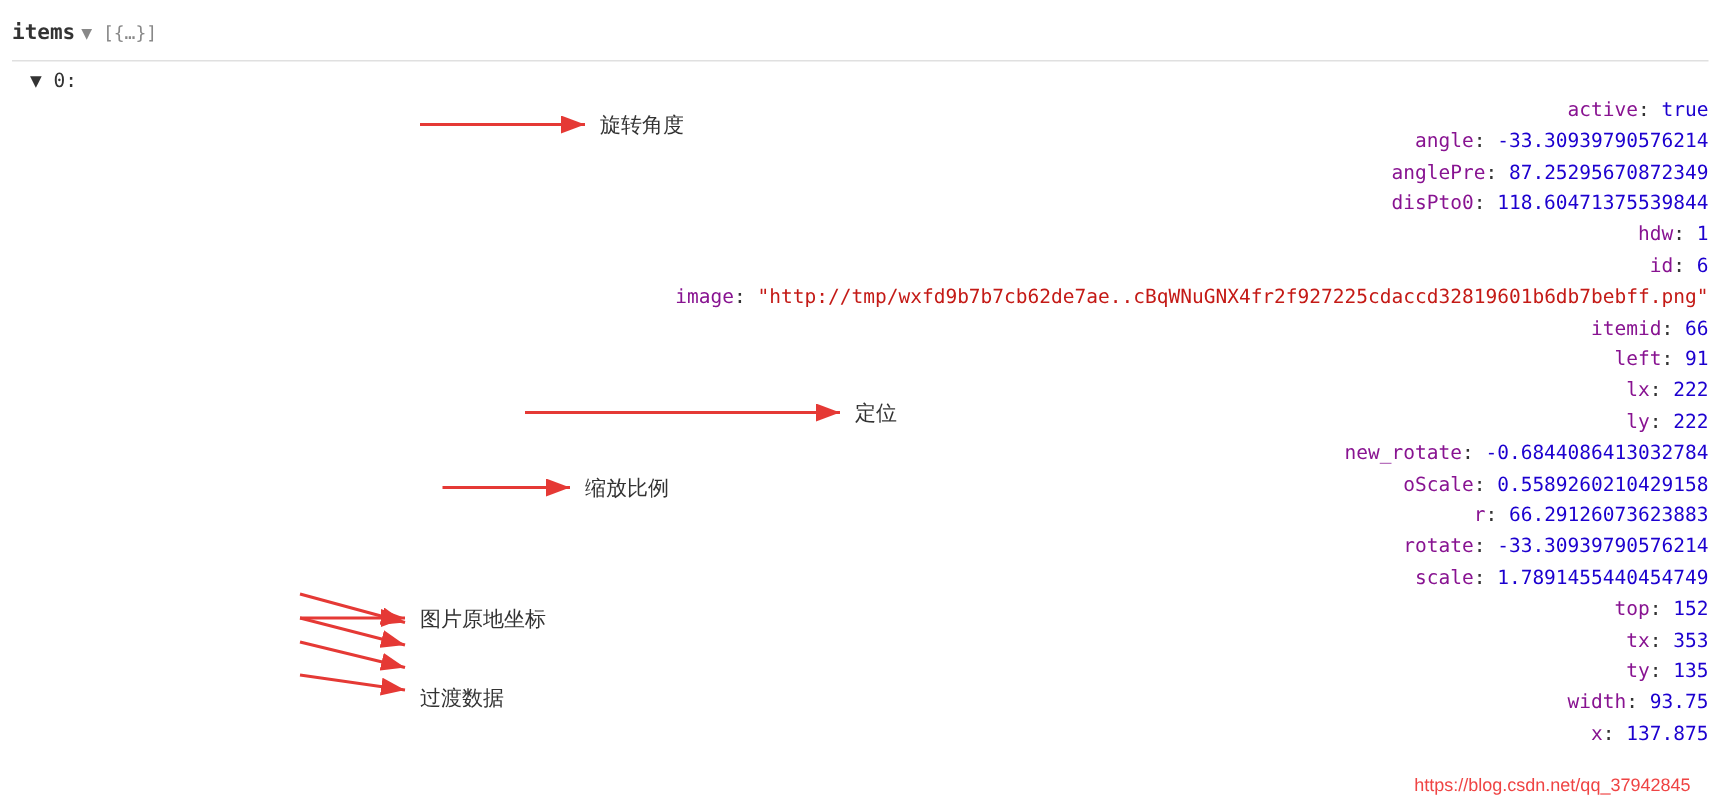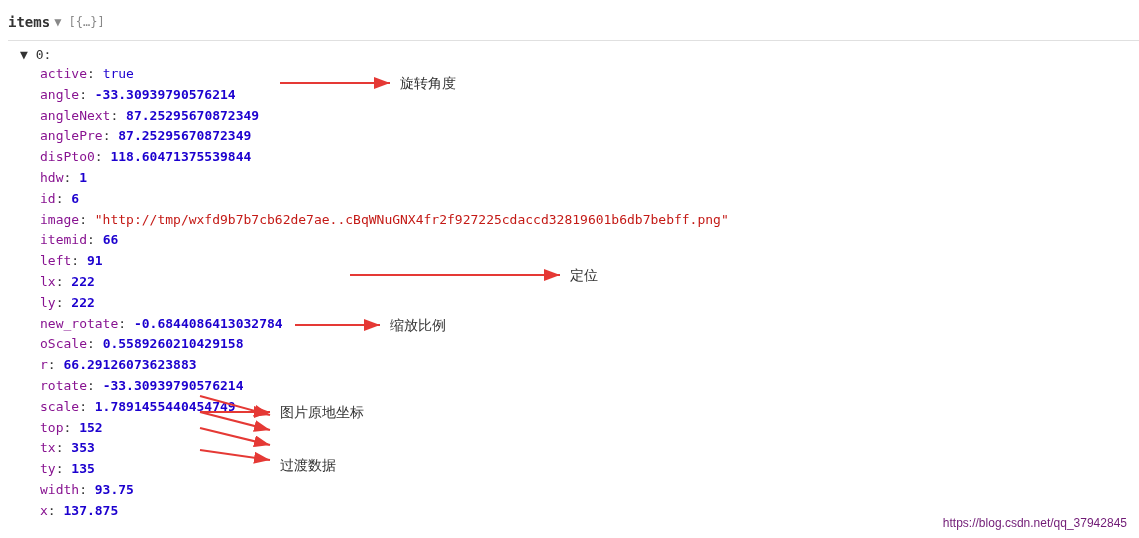--- a/index.html
+++ b/index.html
@@ -54,33 +54,33 @@
       margin-bottom: 2px;
     }
 
     .item-content {
       padding-left: 20px;
     }
 
     .prop-line {
       line-height: 1.6;
       white-space: nowrap;
+      text-align: right;
     }
 
     .prop-key {
       color: #881391;
     }
 
     .prop-value-bool {
       color: #1c00cf;
     }
 
     .prop-value-num {
       color: #1c00cf;
-      font-weight: bold;
     }
 
     .prop-value-str {
       color: #c41a16;
     }
 
     .prop-colon {
       color: #333;
     }
 
@@ -91,21 +91,21 @@
       left: 0;
       width: 1139px;
       height: 538px;
       pointer-events: none;
     }
 
     .watermark {
       position: absolute;
       bottom: 8px;
       right: 12px;
-      color: #701a75;
+      color: #ef4444;
       font-size: 12px;
       font-family: Arial, sans-serif;
     }
   </style>
 </head>
 <body>
 
 <div class="console-area">
 
   <div class="header-line">
@@ -114,21 +114,20 @@
   </div>
 
   <div class="content-area">
     <div class="zero-line">
       <span>▼ 0:</span>
     </div>
     <div class="item-content" id="prop-list">
 
     <div class="prop-line"><span class="prop-key">active</span><span class="prop-colon">: </span><span class="prop-value-bool">true</span></div>
         <div class="prop-line"><span class="prop-key">angle</span><span class="prop-colon">: </span><span class="prop-value-num">-33.30939790576214</span></div>
-        <div class="prop-line"><span class="prop-key">angleNext</span><span class="prop-colon">: </span><span class="prop-value-num">87.25295670872349</span></div>
         <div class="prop-line"><span class="prop-key">anglePre</span><span class="prop-colon">: </span><span class="prop-value-num">87.25295670872349</span></div>
         <div class="prop-line"><span class="prop-key">disPto0</span><span class="prop-colon">: </span><span class="prop-value-num">118.60471375539844</span></div>
         <div class="prop-line"><span class="prop-key">hdw</span><span class="prop-colon">: </span><span class="prop-value-num">1</span></div>
         <div class="prop-line"><span class="prop-key">id</span><span class="prop-colon">: </span><span class="prop-value-num">6</span></div>
         <div class="prop-line"><span class="prop-key">image</span><span class="prop-colon">: </span><span class="prop-value-str">"http://tmp/wxfd9b7b7cb62de7ae..cBqWNuGNX4fr2f927225cdaccd32819601b6db7bebff.png"</span></div>
         <div class="prop-line"><span class="prop-key">itemid</span><span class="prop-colon">: </span><span class="prop-value-num">66</span></div>
         <div class="prop-line"><span class="prop-key">left</span><span class="prop-colon">: </span><span class="prop-value-num">91</span></div>
         <div class="prop-line"><span class="prop-key">lx</span><span class="prop-colon">: </span><span class="prop-value-num">222</span></div>
         <div class="prop-line"><span class="prop-key">ly</span><span class="prop-colon">: </span><span class="prop-value-num">222</span></div>
         <div class="prop-line"><span class="prop-key">new_rotate</span><span class="prop-colon">: </span><span class="prop-value-num">-0.6844086413032784</span></div>

